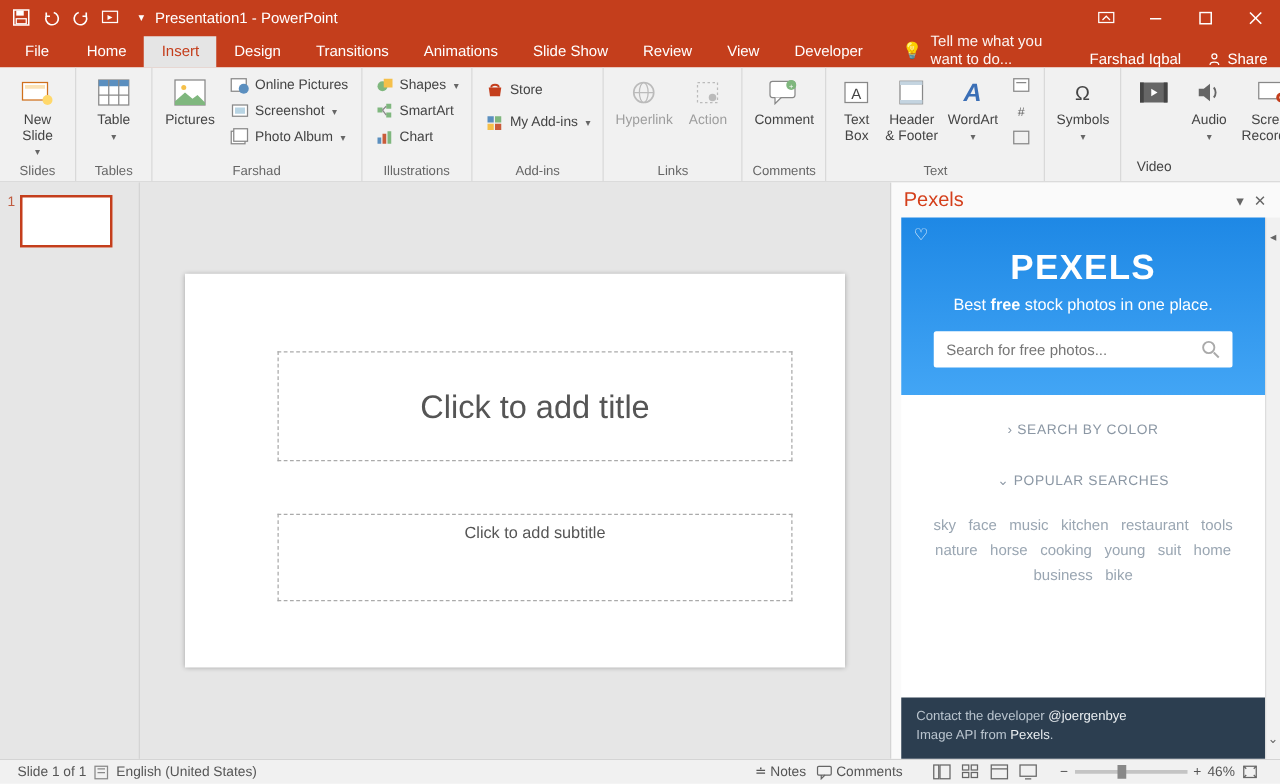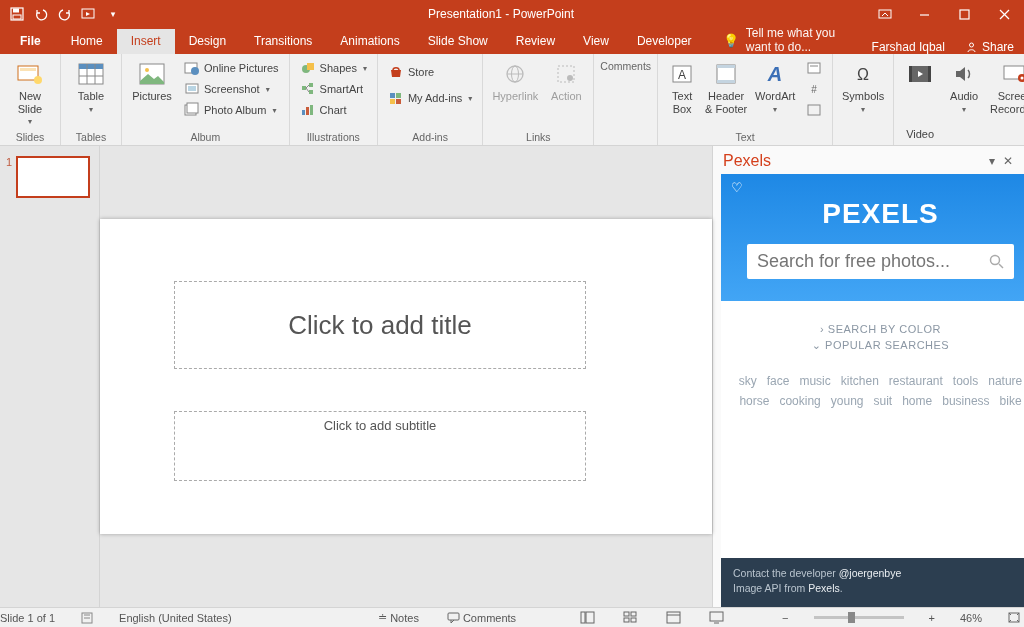--- a/index.html
+++ b/index.html
@@ -1,29 +1,29 @@
 <!DOCTYPE html>
 <html><head>
 <meta charset="utf-8">
 <style>
   * { margin:0; padding:0; box-sizing:border-box; font-family:"Segoe UI",Tahoma,sans-serif; }
   body { width:1024px; height:627px; background:#fff; overflow:hidden; font-size:12px; color:#444; }
   
   .titlebar { height:28px; background:#c43e1c; display:flex; align-items:center; color:#fff; }
   .qat { display:flex; align-items:center; gap:2px; padding-left:6px; }
   .qat .tb-btn { width:22px; height:22px; display:flex; align-items:center; justify-content:center; cursor:pointer; font-size:13px; }
-  .title-center { flex:1; text-align:center; font-size:12px; }
+  .title-center { flex:1; text-align:left; font-size:12px; }
   .winbtns { display:flex; }
   .winbtns .wb { width:40px; height:28px; display:flex; align-items:center; justify-content:center; cursor:pointer; font-size:12px; }
   .ribhelp { width:26px; text-align:center; font-size:12px; }
   
   .tabs { height:26px; background:#c43e1c; display:flex; align-items:flex-end; color:#fff; padding-left:4px; }
   .tabs .tab { padding:5px 14px 6px; font-size:12px; cursor:pointer; }
   .tabs .tab.active { background:#e5e5e5; color:#c43e1c; }
-  .tabs .file { padding:5px 16px 6px; font-weight:700; }
+  .tabs .file { padding:5px 16px 6px; font-weight:400; }
   .tabs .tellme { flex:1; display:flex; align-items:center; gap:6px; padding-left:18px; font-size:12px; opacity:.95; }
   .tabs .tellme .bulb { font-size:13px; }
   .tabs .user { padding:0 10px; display:flex; align-items:center; gap:6px; }
   .tabs .share { padding:0 10px; display:flex; align-items:center; gap:4px; }
   
   .ribbon { height:92px; background:#f1f1f1; border-bottom:1px solid #d4d4d4; display:flex; }
   .group { border-right:1px solid #d9d9d9; padding:4px 6px 2px; display:flex; flex-direction:column; justify-content:space-between; }
   .group .gbody { display:flex; gap:4px; align-items:flex-start; flex:1; }
   .group .glabel { text-align:center; font-size:10.5px; color:#666; padding-top:2px; }
   .bigbtn { display:flex; flex-direction:column; align-items:center; justify-content:flex-start; width:48px; cursor:pointer; padding-top:2px; gap:2px; font-size:11px; text-align:center; line-height:1.15; }
@@ -33,47 +33,47 @@
   .smbtn { display:flex; align-items:center; gap:4px; font-size:11px; height:20px; padding:0 4px; cursor:pointer; white-space:nowrap; }
   .smbtn .sarrow { font-size:8px; color:#666; margin-left:2px; }
   .disabled { color:#9e9e9e; }
   
   .ws { display:flex; height:461px; background:#e6e6e6; }
   .thumbs { width:112px; border-right:1px solid #d4d4d4; padding:10px 6px; background:#e6e6e6; }
   .thumb-wrap { display:flex; gap:4px; }
   .thumb-num { font-size:11px; color:#bf5b3f; }
   .thumb { width:74px; height:42px; background:#fff; border:2px solid #c43e1c; }
   .canvas-area { flex:1; display:flex; align-items:center; justify-content:center; }
-  .slide { width:612px; height:315px; background:#fff; box-shadow:0 0 4px rgba(0,0,0,.3); position:relative; }
+  .slide { width:528px; height:315px; background:#fff; box-shadow:0 0 4px rgba(0,0,0,.3); position:relative; }
   .ph { position:absolute; border:1px dashed #aaa; display:flex; align-items:center; justify-content:center; color:#555; }
   .ph-title { left:74px; top:62px; width:412px; height:88px; font-size:26px; }
   .ph-sub { left:74px; top:158px; width:412px; height:70px; font-size:13px; align-items:flex-start; padding-top:6px;margin-top:34px; }
   
   .pane { width:312px; border-left:1px solid #d4d4d4; background:#fafafa; display:flex; flex-direction:column; }
   .pane-hdr { display:flex; align-items:center; padding:6px 8px 4px 10px; }
   .pane-hdr h3 { color:#d43f1b; font-size:16px; font-weight:400; flex:1; }
   .pane-hdr .pbtn { width:16px; text-align:center; color:#666; cursor:pointer; font-size:12px; }
   .pane-body { flex:1; margin:0 0 0 8px; display:flex; }
   .pexels-app { flex:1; display:flex; flex-direction:column; background:#fff; position:relative; }
   .hero { background:linear-gradient(180deg,#1e88e5,#42a5f5); color:#fff; text-align:center; padding:14px 12px 22px; position:relative; }
   .hero .fav { position:absolute; left:10px; top:6px; font-size:13px; }
   .hero .logo { font-size:28px; font-weight:700; letter-spacing:1px; margin-top:10px; }
   .hero .tag { font-size:13px; margin-top:6px; }
   .searchbox { margin:14px 14px 0; background:#fff; border-radius:2px; display:flex; align-items:center; padding:7px 10px; color:#888; font-size:13px; }
-  .searchbox input { border:none; flex:1; outline:none; font-size:18px; color:#0f172a; }
+  .searchbox input { border:none; flex:1; outline:none; font-size:12px; color:#0f172a; }
   .links-area { padding:22px 10px 10px; text-align:center; color:#8b97a4; font-size:11px; letter-spacing:.5px; }
-  .links-area .lnk { margin-bottom:4px; cursor:pointer; }
+  .links-area .lnk { margin-bottom:28px; cursor:pointer; }
   .pop-tags { display:flex; flex-wrap:wrap; justify-content:center; gap:6px 10px; font-size:12px; color:#9aa6b2; padding:4px 14px 10px; }
   .pop-tags span { cursor:pointer; }
   .pane-foot { background:#2c3e50; color:#b9c4ce; font-size:10.5px; padding:8px 12px 10px; line-height:1.5; }
   .pane-foot a { color:#eaeef1; text-decoration:none; }
   .sidearrow { width:12px; background:#f1f1f1; border-left:1px solid #ddd; display:flex; align-items:center; justify-content:center; font-size:10px; color:#666; cursor:pointer; }
   .sidearrow.top { align-items:flex-start; padding-top:10px; }
   
-  .status { height:20px; background:#f1f1f1; border-top:1px solid #d4d4d4; display:flex; align-items:center; font-size:11px; color:#555; padding:0 0; gap:22px; }
+  .status { height:20px; background:#f1f1f1; border-top:1px solid #d4d4d4; display:flex; align-items:center; font-size:11px; color:#555; padding:0 14px; gap:2px; }
   .status .spacer { flex:1; }
   .status .sb-btn { display:flex; align-items:center; gap:3px; cursor:pointer; padding:0 3px; }
   .zoomslider { width:90px; height:3px; background:#c4c4c4; position:relative; }
   .zoomslider .knob { width:7px; height:11px; background:#888; position:absolute; top:-4px; left:34px; }
   svg { display:block; }
 </style>
 </head>
 <body>
 
 <div class="titlebar">
@@ -230,21 +230,21 @@
         <div class="smbtn">
             <svg width="16" height="16">
               <rect x="1" y="3" width="11" height="10" fill="#fff" stroke="#888"></rect>
               <rect x="3" y="1" width="11" height="10" fill="#fff" stroke="#888"></rect>
             </svg>
             <span>Photo Album</span>
             <span class="sarrow">▾</span>
           </div>
       </div>
     </div>
-    <div class="glabel">Album</div>
+    <div class="glabel">Farshad</div>
   </div>
 
   <div class="group">
     <div class="gbody">
       <div class="smallrows">
         <div class="smbtn">
             <svg width="16" height="16">
               <circle cx="6" cy="9" r="4" fill="#7fb77e"></circle>
               <rect x="7" y="3" width="7" height="7" fill="#f5c04a"></rect>
             </svg>
@@ -318,20 +318,33 @@
               <circle cx="15" cy="15" r="3" fill="#bbb"></circle>
             </svg>
           </div>
         <span>Action</span>
       </div>
     </div>
     <div class="glabel">Links</div>
   </div>
 
   <div class="group">
+    <div class="gbody">
+      <div class="bigbtn" style="width:54px;">
+        <div class="ico">
+            <svg width="26" height="22">
+              <rect x="2" y="2" width="20" height="13" rx="2" fill="#fff" stroke="#888"></rect>
+              <path d="M6 15 L6 20 L11 15" fill="#fff" stroke="#888"></path>
+              <circle cx="19" cy="5" r="4" fill="#7fb77e"></circle>
+              <text x="19" y="8" font-size="6" text-anchor="middle" fill="#fff">+</text>
+            </svg>
+          </div>
+        <span>Comment</span>
+      </div>
+    </div>
     <div class="glabel">Comments</div>
   </div>
 
   <div class="group">
     <div class="gbody">
       <div class="bigbtn" style="width:36px;">
         <div class="ico">
             <svg width="22" height="22">
               <rect x="2" y="3" width="18" height="16" fill="#fff" stroke="#888"></rect>
               <text x="11" y="16" font-size="12" text-anchor="middle" fill="#444">A</text>
@@ -458,20 +471,23 @@
     <div class="pane-hdr">
       <h3>Pexels</h3>
       <div class="pbtn">▾</div>
       <div class="pbtn">✕</div>
     </div>
     <div class="pane-body">
       <div class="pexels-app">
         <div class="hero">
           <div class="fav">♡</div>
           <div class="logo">PEXELS</div>
+          <div class="tag">
+            <span>Best </span><b>free</b><span> stock photos in one place.</span>
+          </div>
           <div class="searchbox">
             <input placeholder="Search for free photos..." style="">
             <span style="color:#aaa;">
               <svg width="15" height="15" viewBox="0 0 15 15">
                   <circle cx="6" cy="6" r="4.5" fill="none" stroke="#aaa" stroke-width="1.5"></circle>
                   <line x1="10" y1="10" x2="14" y2="14" stroke="#aaa" stroke-width="1.5"></line>
                 </svg>
             </span>
           </div>
         </div>

